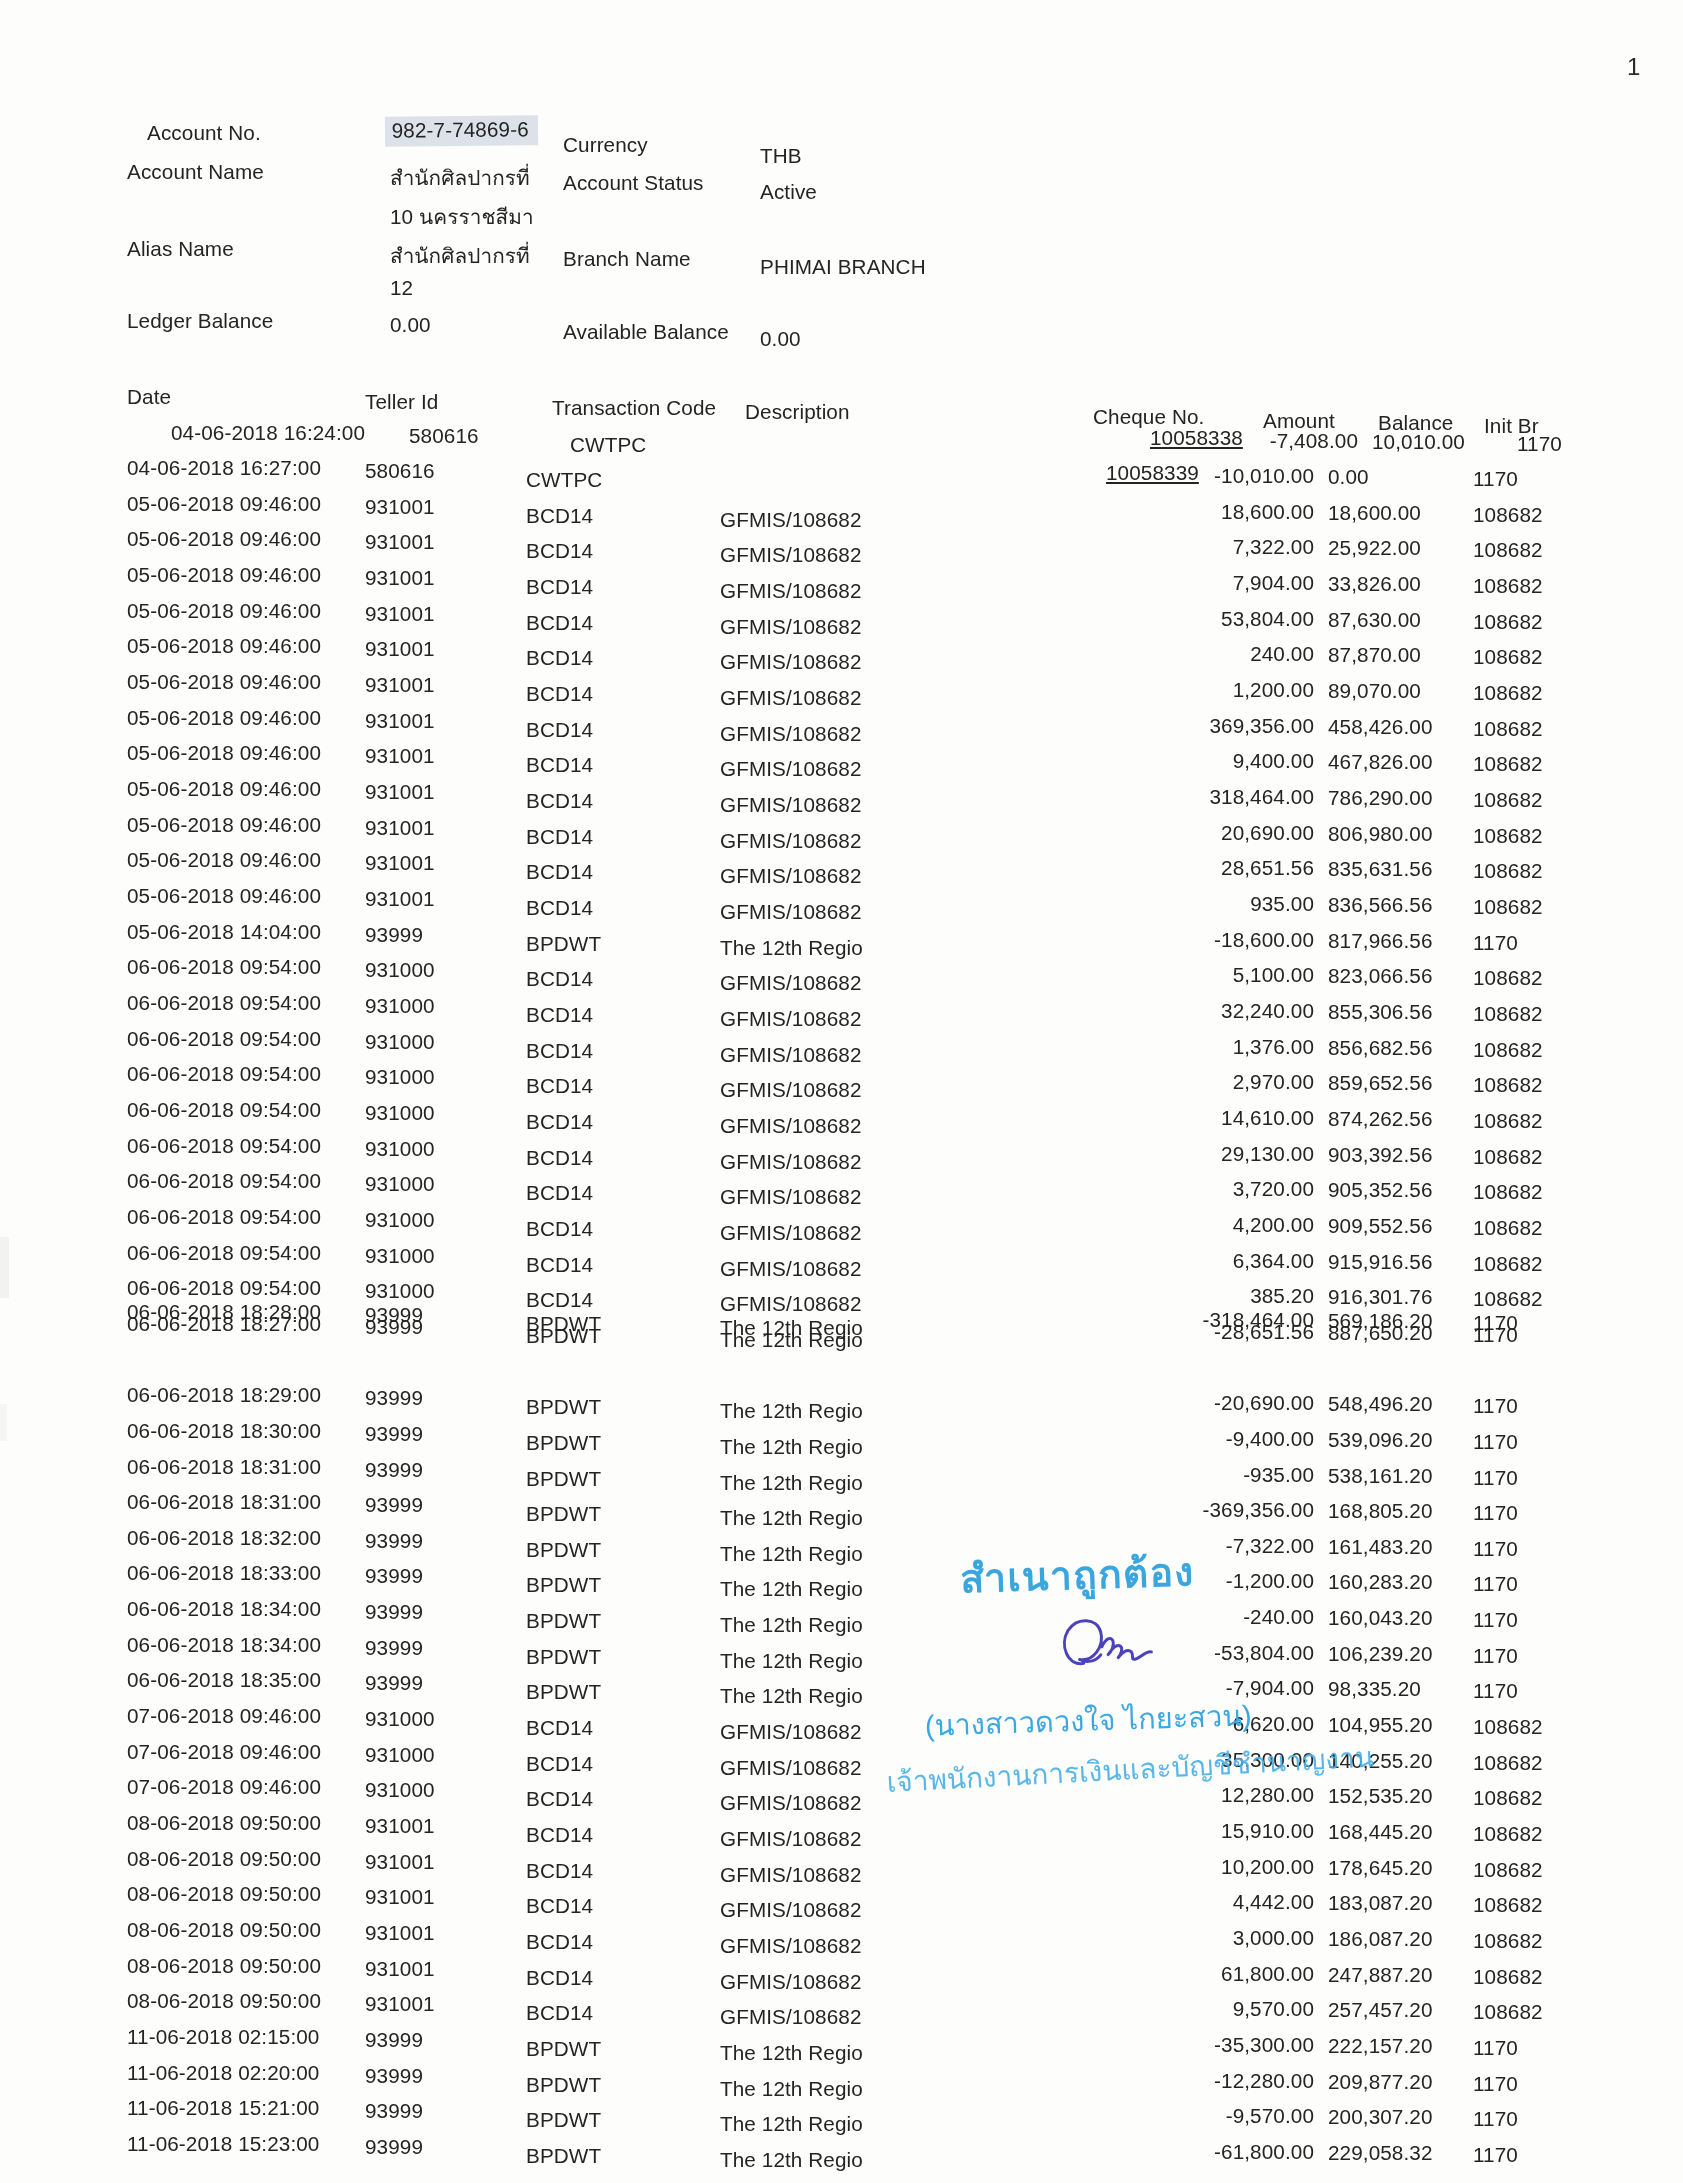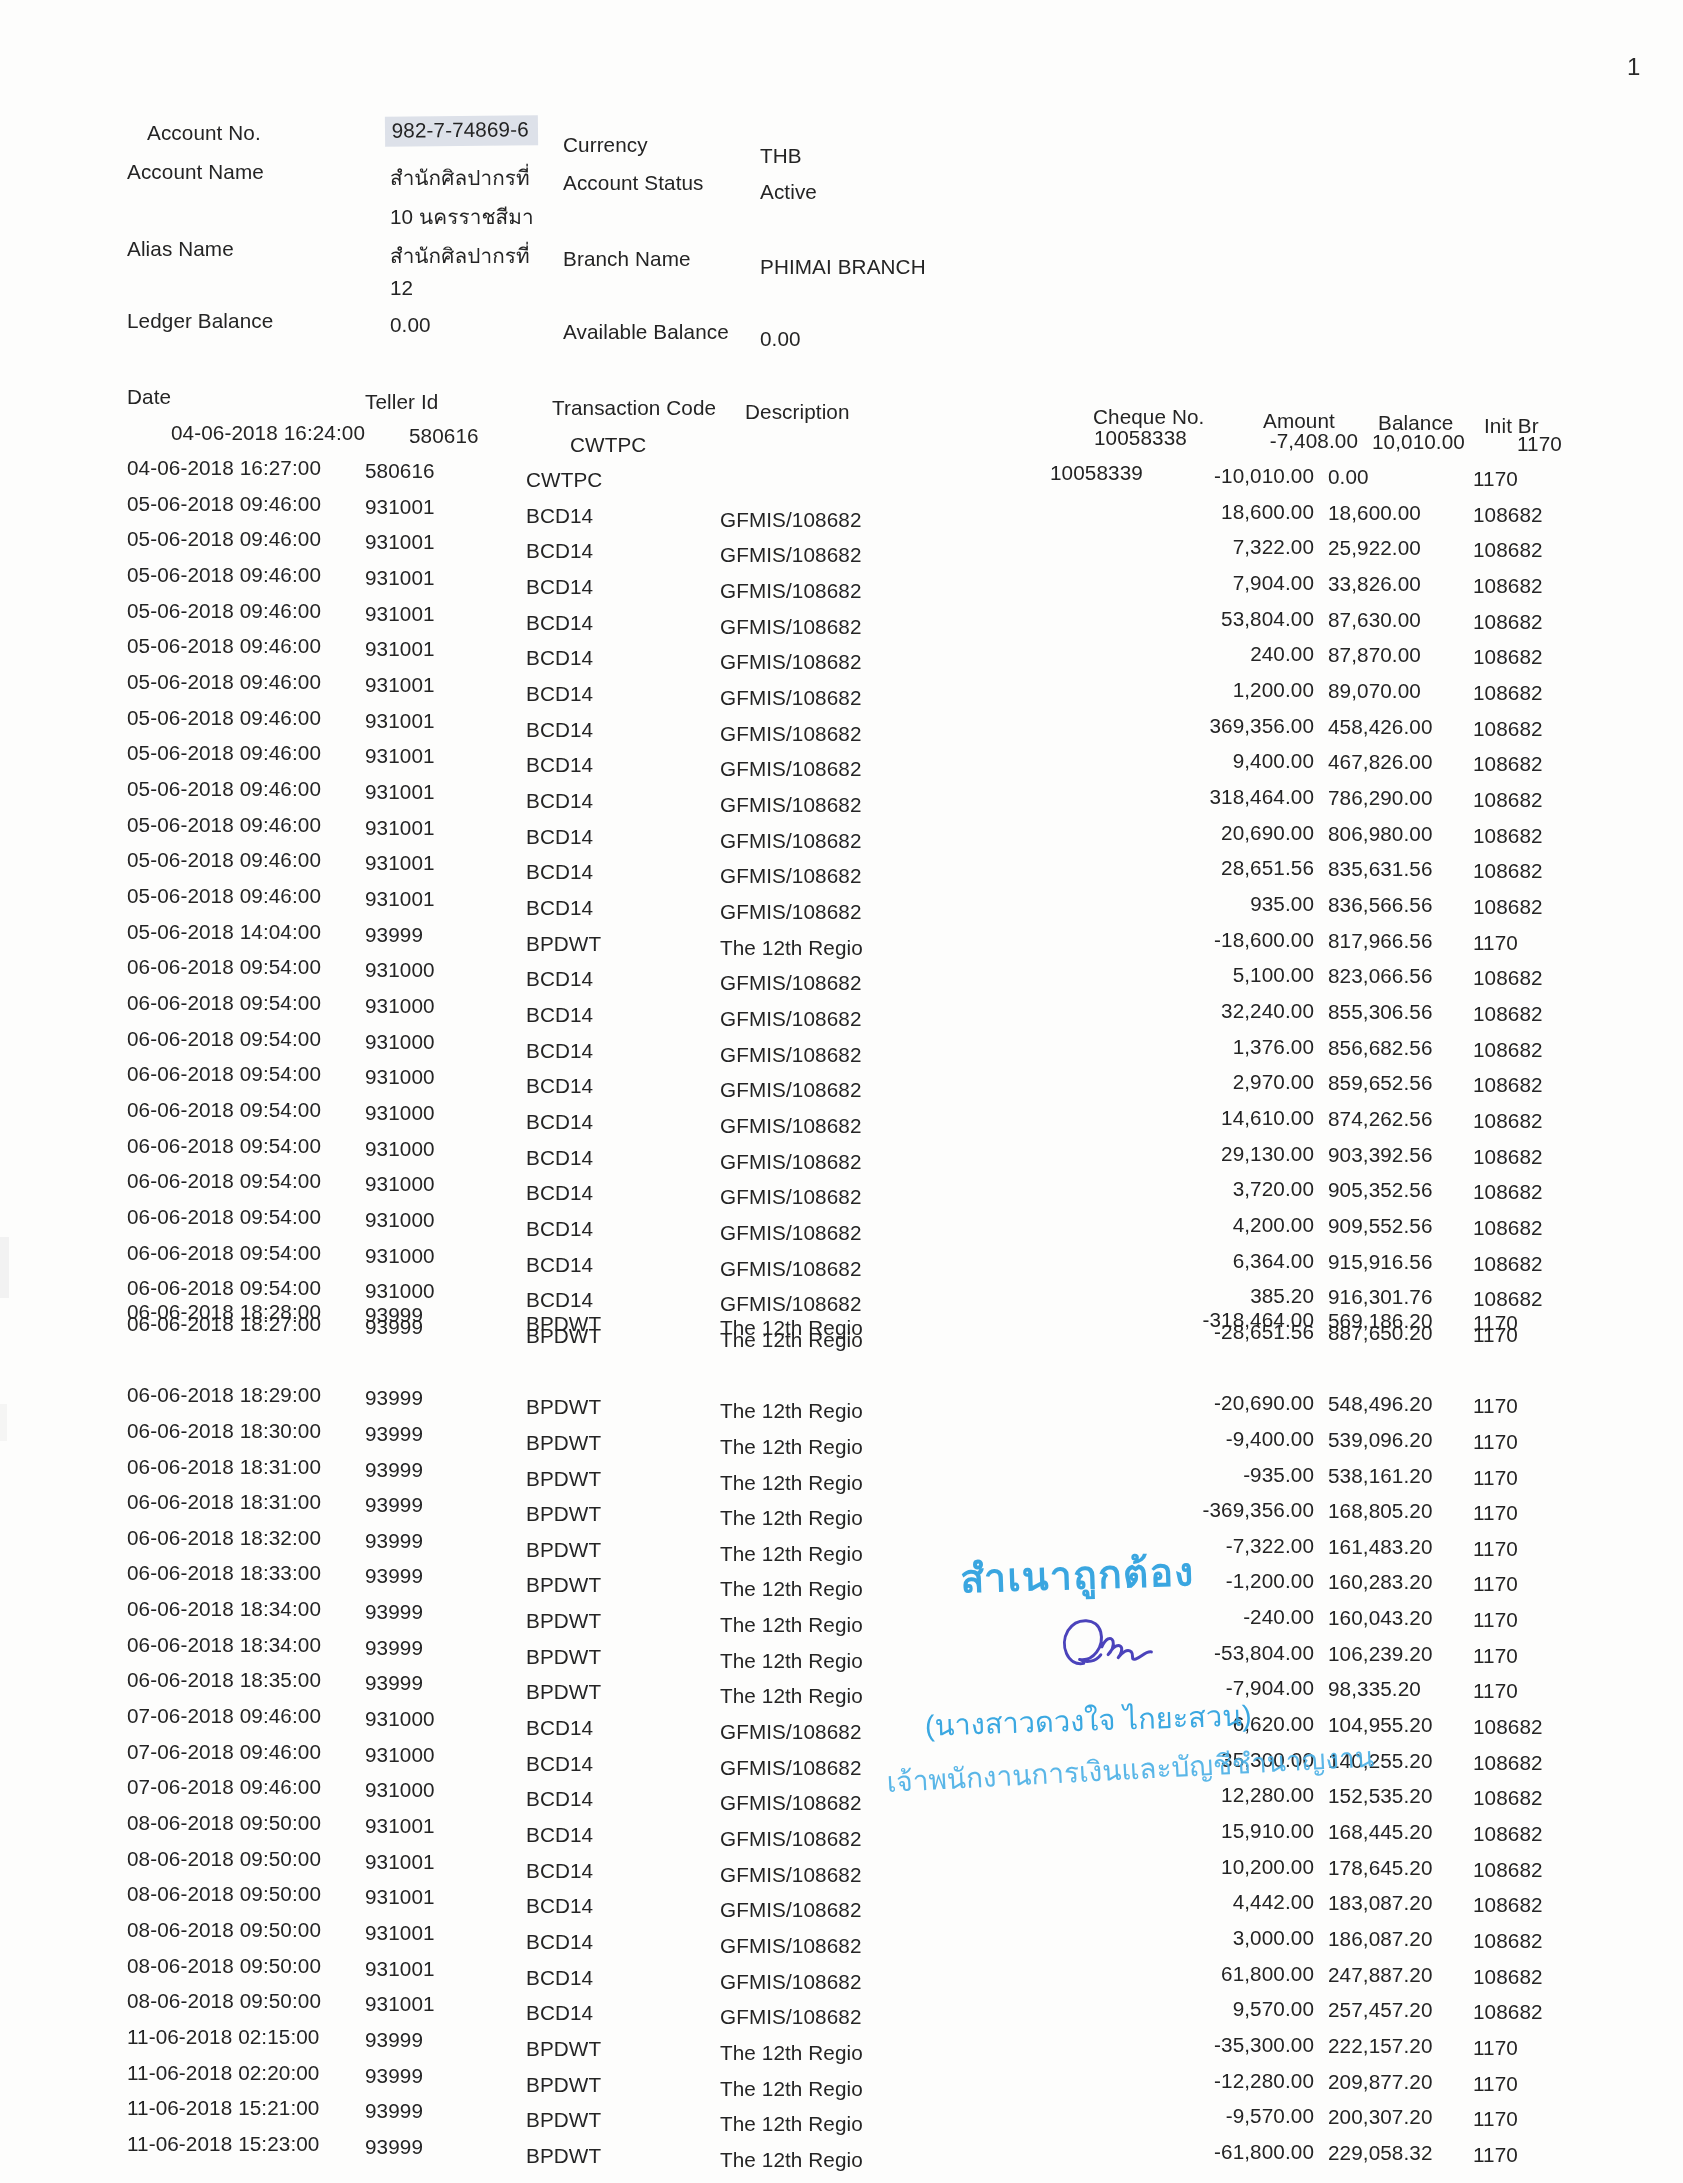--- a/index.html
+++ b/index.html
@@ -14,21 +14,21 @@
   .t{font-size:20.7px;letter-spacing:0.1px;color:#242424;}
   .page-num{font-size:24px;color:#2a2a2a;}
   .hl{background:#dde1e9;padding:2px 9.3px 4px 6.7px;display:inline-block;transform:rotate(-0.6deg);}
   
   .row{position:absolute;left:0;width:1683px;height:37px;}
   .row span{position:absolute;white-space:nowrap;font-size:20.7px;color:#242424;letter-spacing:0.1px;}
   .c-date{left:127px;top:0;}
   .c-teller{left:365px;top:2.7px;}
   .c-code{left:526px;top:12px;}
   .c-desc{left:720px;top:16px;}
-  .c-cheque{left:1050px;top:5.3px;}
+  .c-cheque{left:1106px;top:5.3px;text-decoration:underline;}
   .c-amount{left:1053px;top:8px;width:261px;text-align:right;}
   .c-balance{left:1328px;top:9.3px;}
   .c-init{left:1473px;top:10.7px;}
   
   .stamp{position:absolute;left:866px;top:1533px;width:666px;transform:rotate(-1.8deg);}
   .stamp-title{position:absolute;left:93px;top:6.7px;font-size:39px;font-weight:bold;letter-spacing:1.3px;}
   .stamp-name{position:absolute;left:53px;top:161px;font-size:29px;}
   .stamp-role{position:absolute;left:13.3px;top:212px;font-size:28px;transform:rotate(-1.2deg);opacity:.92;}
   .sig{position:absolute;left:175px;top:72px;}
   .artifact{position:absolute;background:#e9e9e9;}

